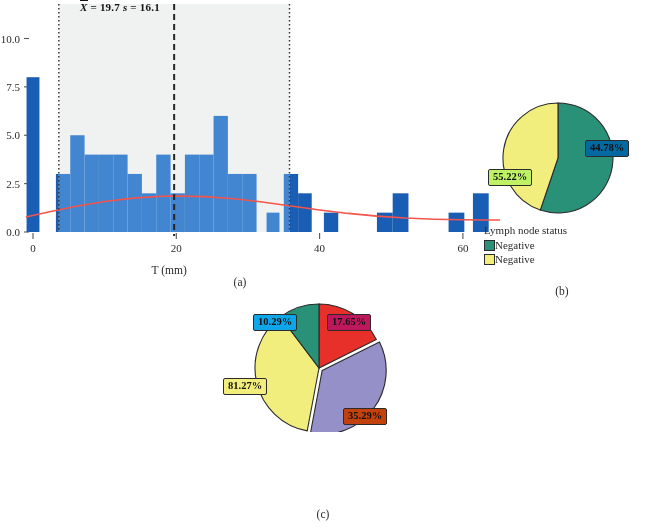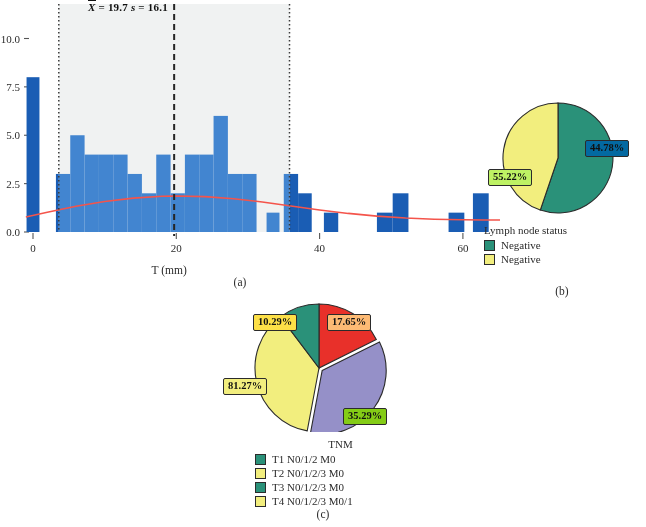--- a/index.html
+++ b/index.html
@@ -38,21 +38,21 @@
     font-size: 11px;
     fill: #2b2b2b;
   }
   .axis-title {
     font-family: "Liberation Serif", serif;
     font-size: 11.5px;
     fill: #2b2b2b;
   }
   .stat-annot {
     position: absolute;
-    left: 88px;
+    left: 80px;
     top: 1px;
     font-family: "Liberation Serif", serif;
     font-size: 11px;
     font-weight: bold;
     color: #111;
     white-space: nowrap;
     letter-spacing: .2px;
   }
   .stat-annot i { font-style: italic; }
   .ovl { position: relative; display: inline-block; }
@@ -100,21 +100,20 @@
   .legend-title {
     font-size: 11px;
     margin-bottom: 3px;
     color: #2b2b2b;
     white-space: nowrap;
     text-align: right;
   }
   .legend-row {
     display: flex;
     align-items: center;
-    gap: 6px;
     margin-bottom: 1.5px;
     white-space: nowrap;
   }
   .swatch {
     width: 9px;
     height: 9px;
     border: 1.1px solid #2b2b2b;
     flex: 0 0 auto;
   }
   .legend-text { font-size: 11px; line-height: 1.15; }
@@ -225,42 +224,23 @@
             <line x1="34" y1="94" x2="69.73" y2="84.05" stroke="#2b2b2b" stroke-width="0.9"></line>
             <line x1="64" y1="30" x2="92.82" y2="42.62" stroke="#2b2b2b" stroke-width="0.9"></line>
           </g>
         <g id="pie-c" transform="translate(104,76)">
             <path d="M0 0 L0.00 -64.00 A64 64 0 0 1 57.30 -28.51 Z" fill="#E8302A" stroke="#2b2b2b" stroke-width="1.1"></path>
             <path d="M3.1914005199175977 2.4114233808001626 L60.49 -26.10 A64 64 0 0 1 -8.58 65.32 Z" fill="#9590C8" stroke="#2b2b2b" stroke-width="1.1"></path>
             <path d="M0 0 L-11.78 62.91 A64 64 0 0 1 -38.56 -51.08 Z" fill="#F2EE7E" stroke="#2b2b2b" stroke-width="1.1"></path>
             <path d="M0 0 L-38.56 -51.08 A64 64 0 0 1 -0.00 -64.00 Z" fill="#2A9179" stroke="#2b2b2b" stroke-width="1.1"></path>
           </g>
       </svg>
-      <div class="pie-label" id="pie-c-lbl0" style="background: #fdba74; left: 112px; top: 22px;">17.65%</div>
-      <div class="pie-label" id="pie-c-lbl1" style="background: #84cc16; left: 128px; top: 116px;">35.29%</div>
+      <div class="pie-label" id="pie-c-lbl0" style="background: #be185d; left: 112px; top: 22px;">17.65%</div>
+      <div class="pie-label" id="pie-c-lbl1" style="background: #c2410c; left: 128px; top: 116px;">35.29%</div>
       <div class="pie-label" id="pie-c-lbl2" style="background: rgb(242, 238, 126); left: 8px; top: 86px;">81.27%</div>
-      <div class="pie-label" id="pie-c-lbl3" style="background: #fde047; left: 38px; top: 22px;">10.29%</div>
-    </div>
-
-    <div class="legend" style="left:40px; top:146px;">
-      <div class="legend-title">TNM</div>
-      <div class="legend-row">
-        <span class="swatch" id="sw-c0" style="background: rgb(42, 145, 121);"></span>
-        <span class="legend-text">T1 N0/1/2 M0</span>
-      </div>
-      <div class="legend-row">
-        <span class="swatch" id="sw-c1" style="background: rgb(242, 238, 126);"></span>
-        <span class="legend-text">T2 N0/1/2/3 M0</span>
-      </div>
-      <div class="legend-row">
-        <span class="swatch" id="sw-c2" style="background: rgb(42, 145, 121);"></span>
-        <span class="legend-text">T3 N0/1/2/3 M0</span>
-      </div>
-      <div class="legend-row">
-        <span class="swatch" id="sw-c3" style="background: rgb(242, 238, 126);"></span>
-        <span class="legend-text">T4 N0/1/2/3 M0/1</span>
-      </div>
-    </div>
+      <div class="pie-label" id="pie-c-lbl3" style="background: #0ea5e9; left: 38px; top: 22px;">10.29%</div>
+    </div>
+
   </div>
 
   <div class="subcap" style="left:288px; top:508px; width:70px;">(c)</div>
 
 </div>
 
 </body></html>

